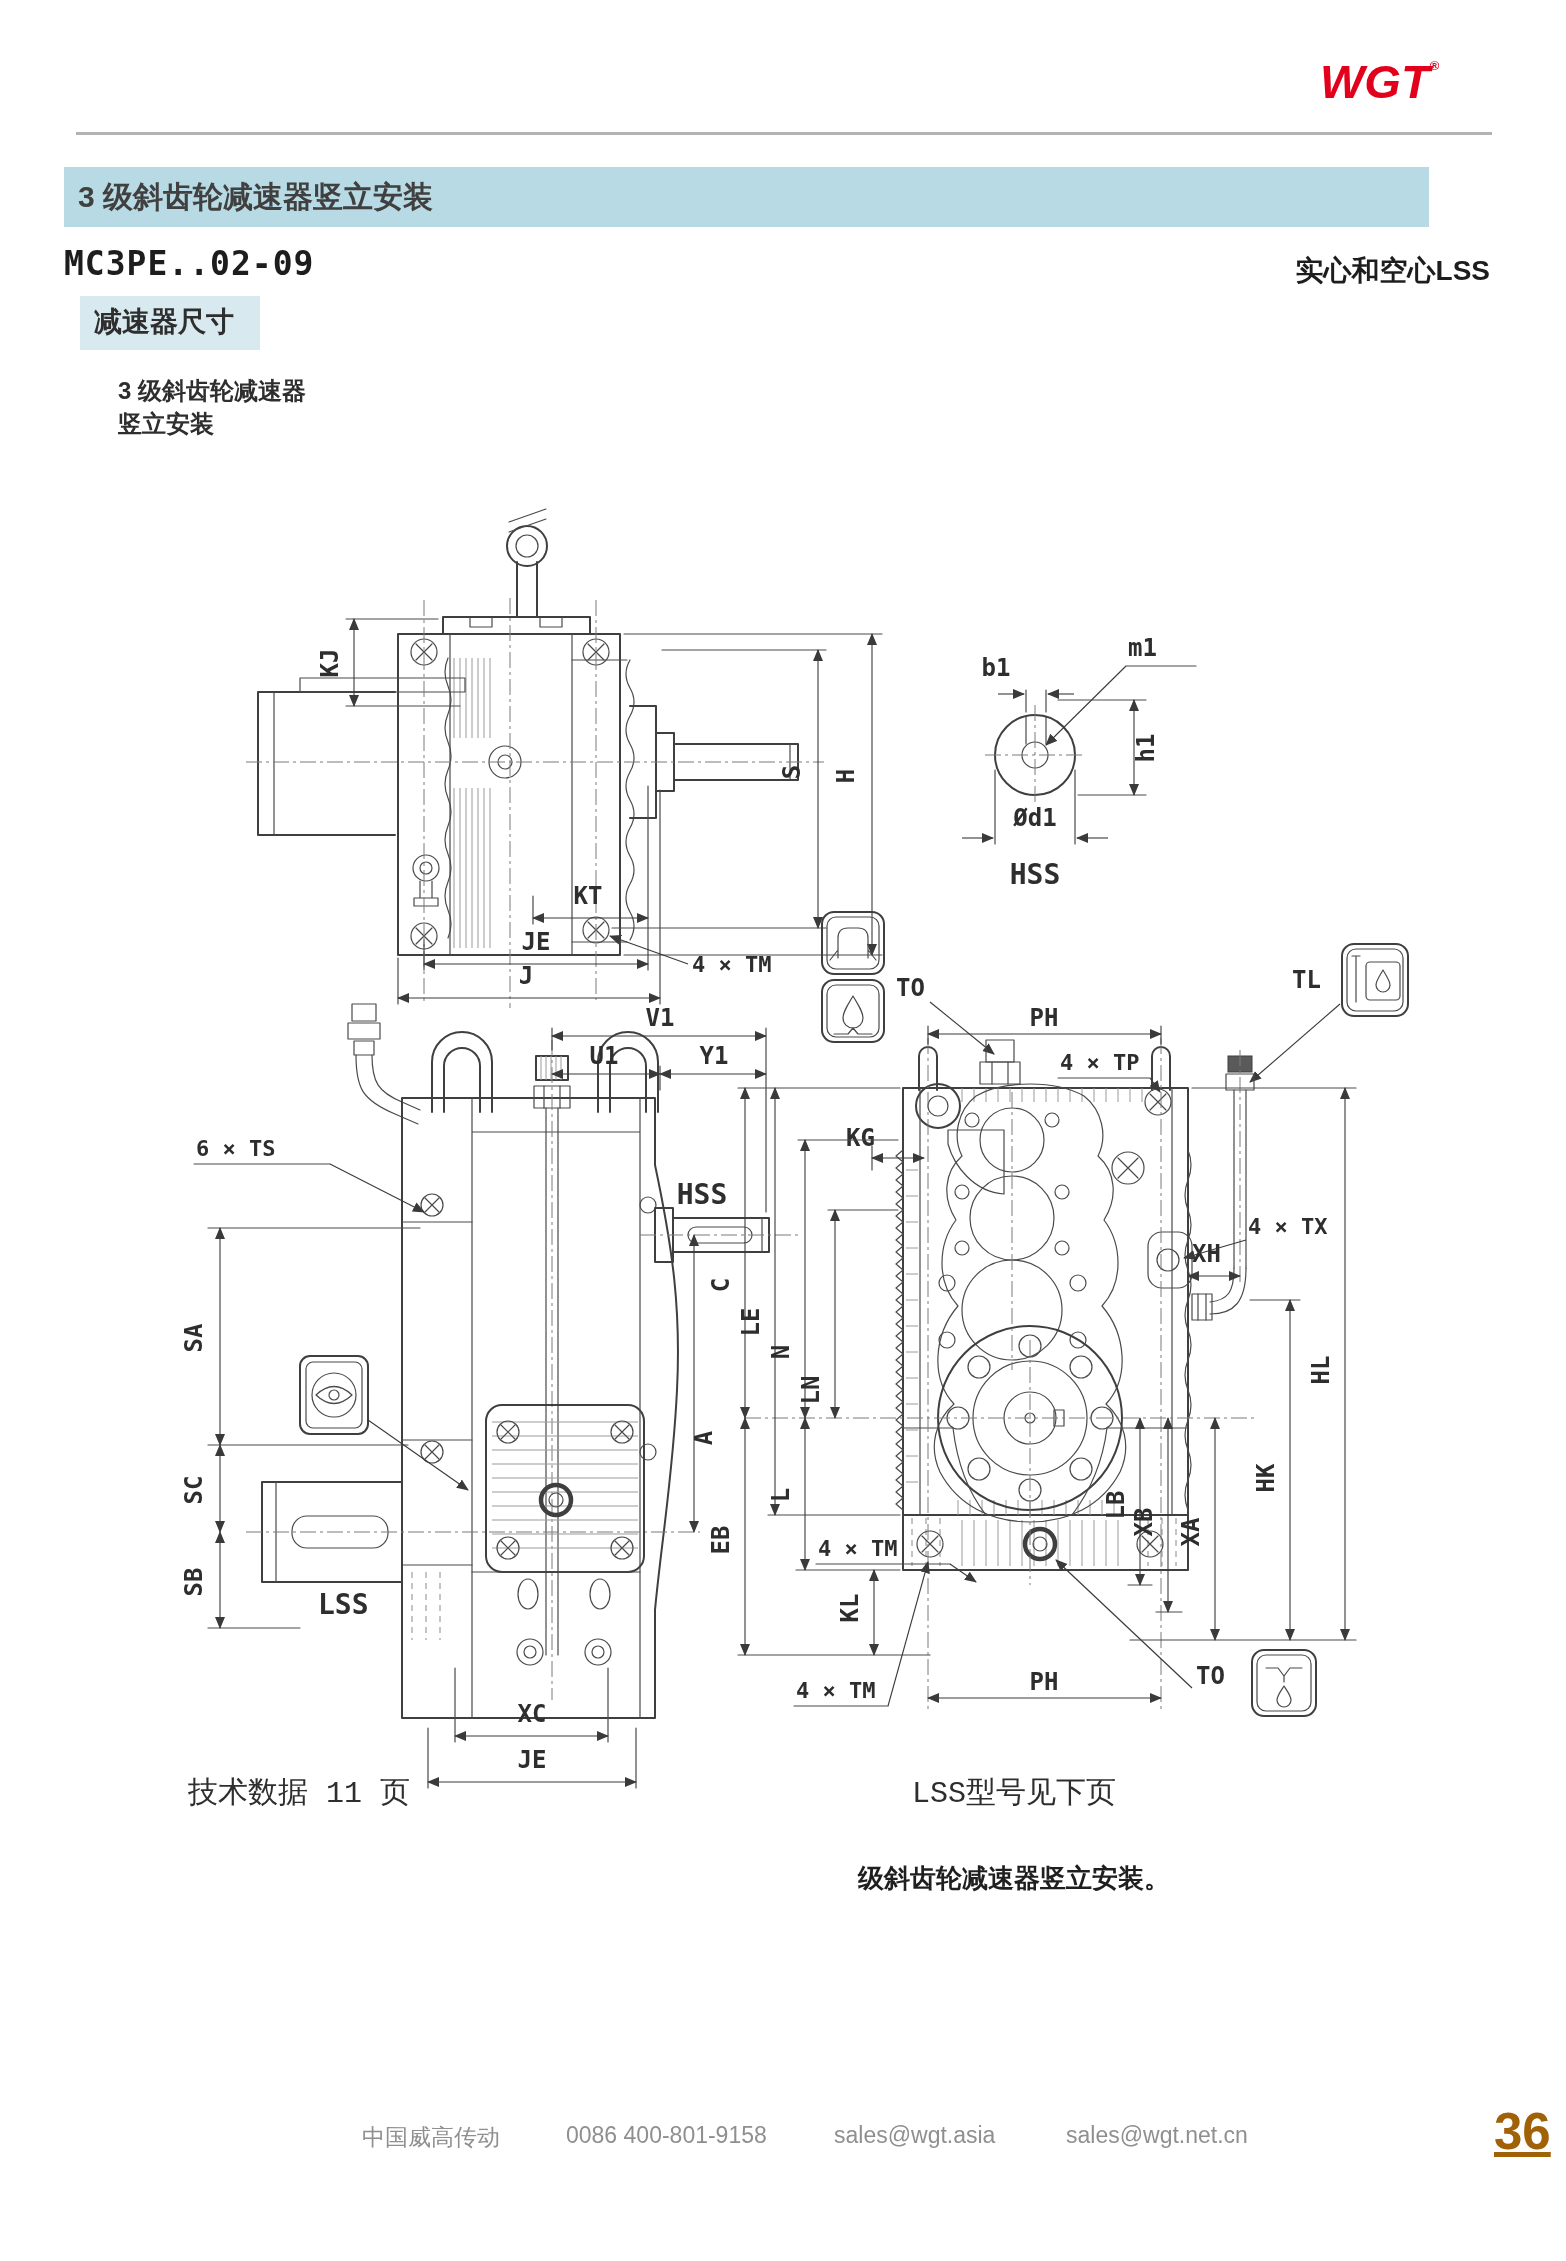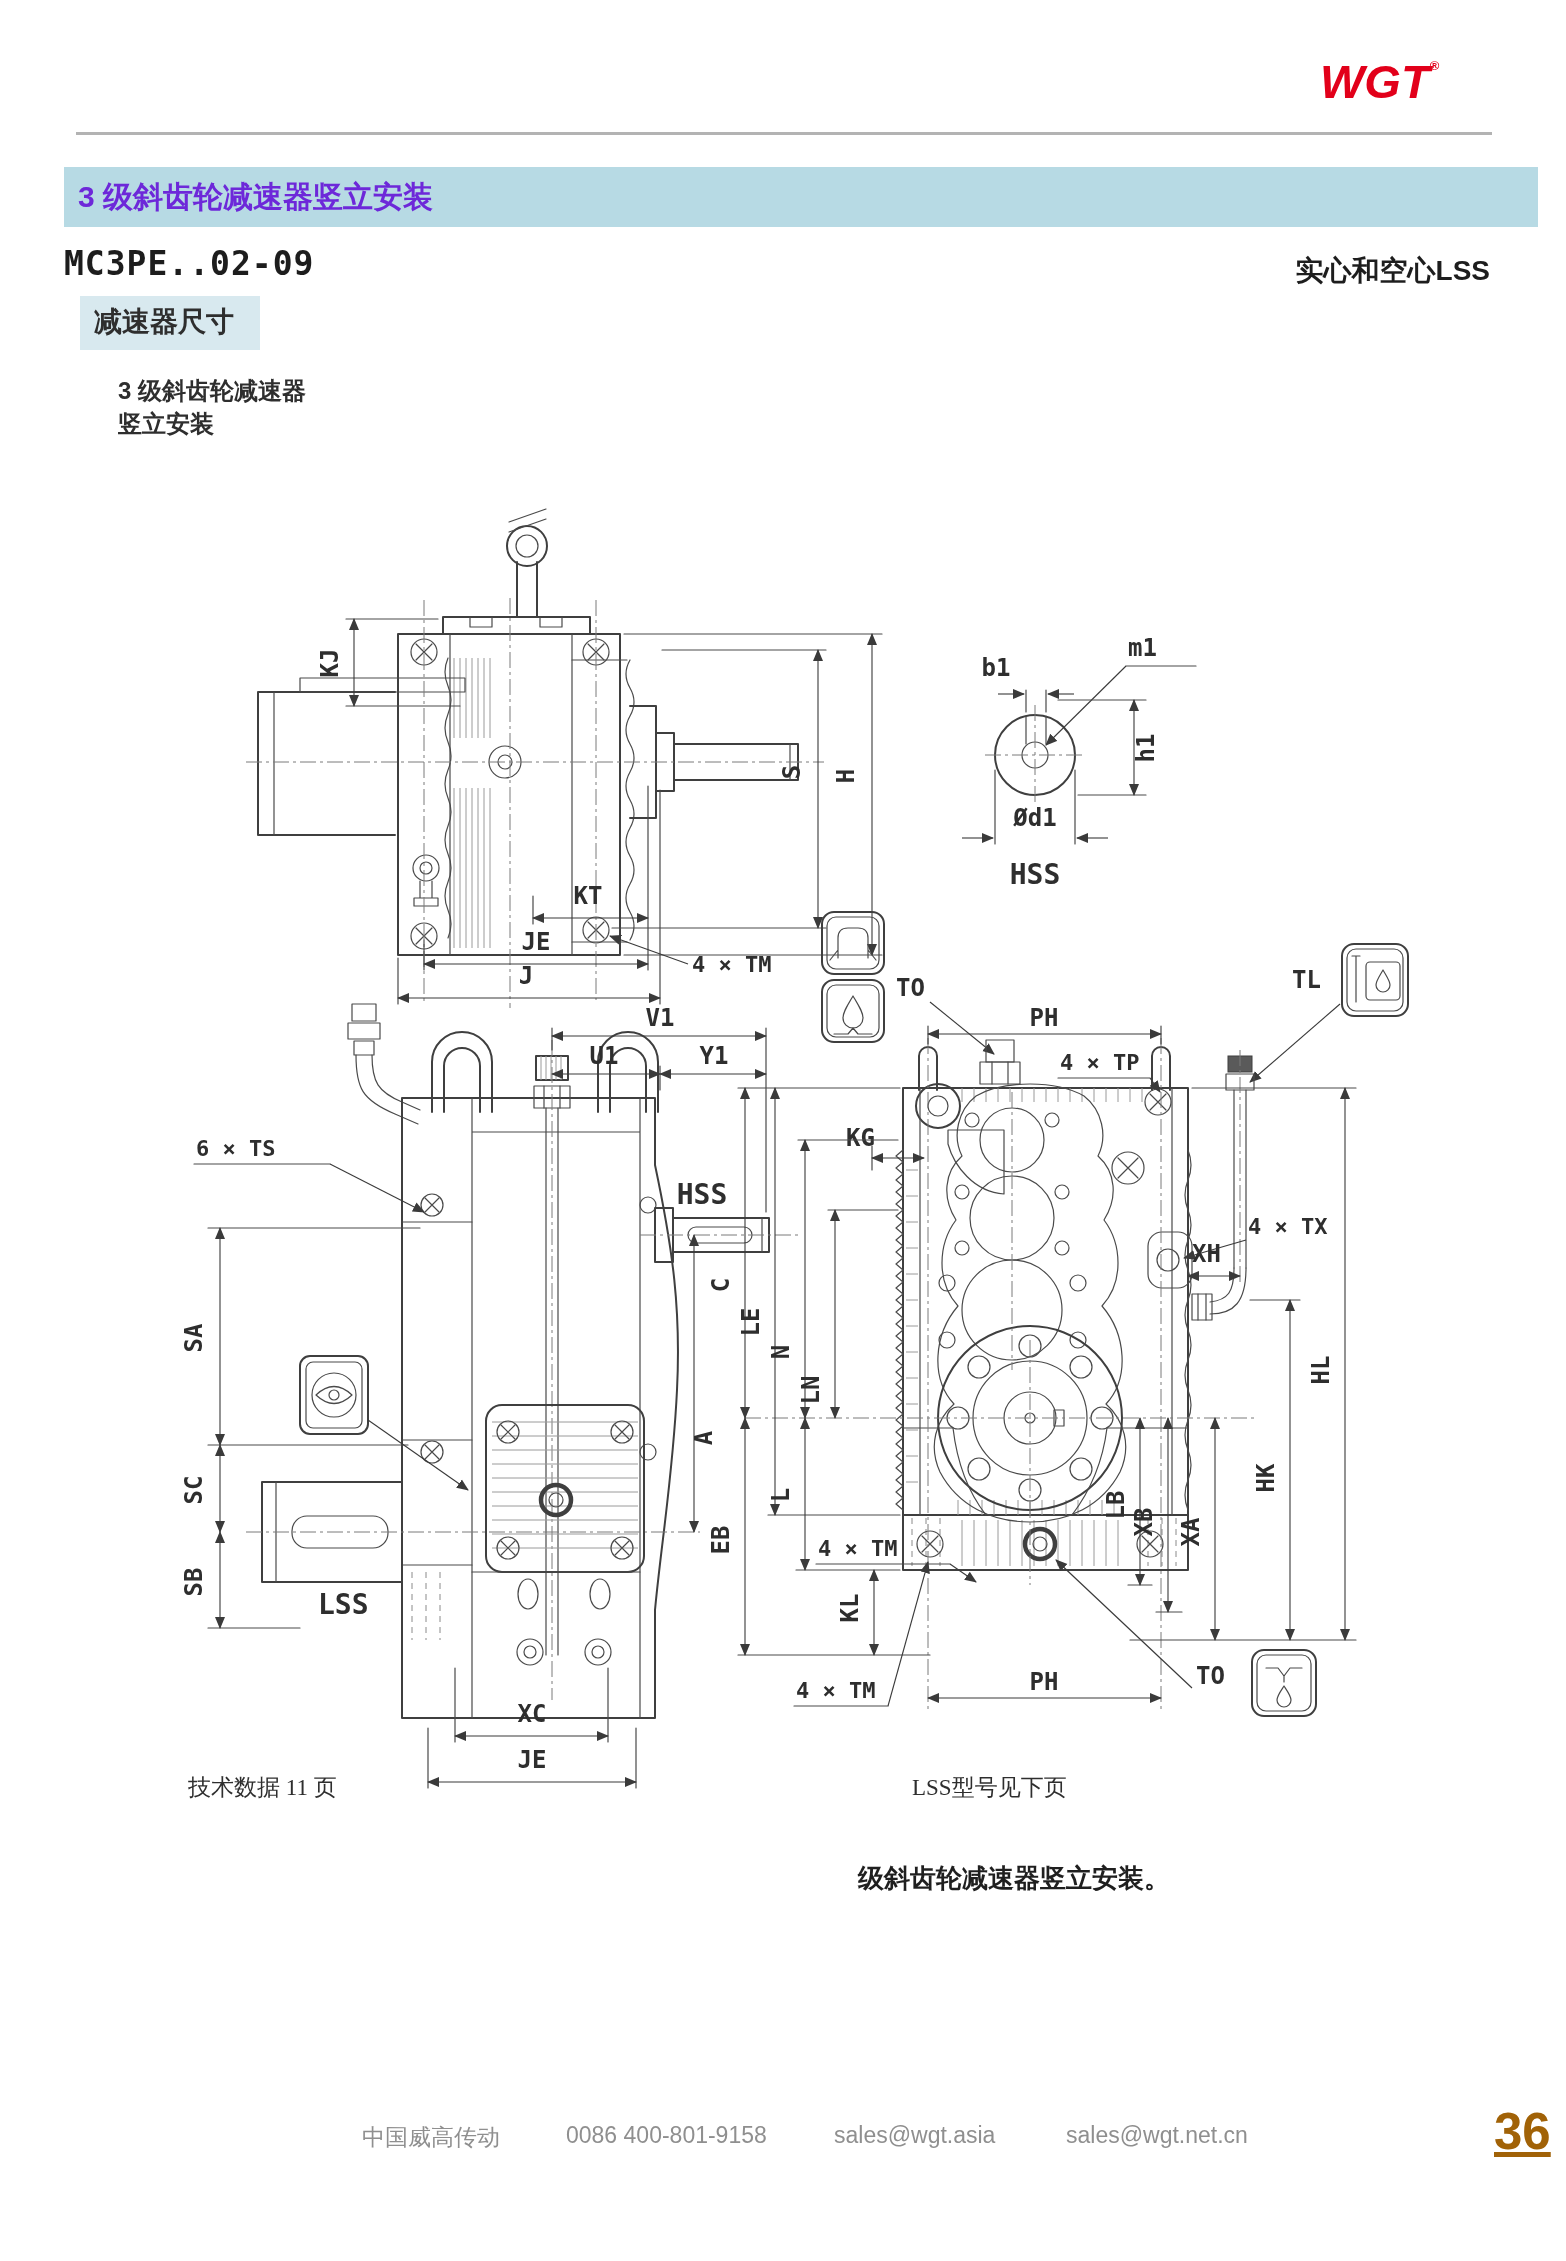--- a/index.html
+++ b/index.html
@@ -14,35 +14,35 @@
   }
   .abs{position:absolute;}
   .logo{
     left:1320px;top:54px;font-family:"Liberation Sans",sans-serif;
     font-style:italic;font-weight:800;font-size:47px;letter-spacing:0;
     color:var(--logo_red);
   }
   .logo sup{font-size:13px;font-style:normal;vertical-align:28px;}
   .toprule{left:76px;top:132px;width:1416px;height:3px;background:#b3b3b3;}
   .titlebar{
-    left:64px;top:167px;width:1474px;height:60px;background:var(--accent_bar);
-    color:#6d28d9;font-size:30px;font-weight:700;line-height:60px;
+    left:64px;top:167px;width:1365px;height:60px;background:var(--accent_bar);
+    color:#404040;font-size:30px;font-weight:700;line-height:60px;
   }
   .titlebar span{padding-left:14px;}
   .model{
     left:64px;top:244px;font-family:"DejaVu Sans Mono",monospace;
     font-weight:700;font-size:33px;color:#1d1d1d;letter-spacing:1px;
   }
   .rightnote{right:76px;top:252px;font-size:28px;font-weight:700;color:#1d1d1d;}
   .subsection{
     left:64px;top:296px;background:var(--highlight);
     font-size:28px;font-weight:700;color:#2e2e2e;padding:7px 26px 9px 14px;margin-left:16px;
   }
   .drawcap{left:118px;top:374px;font-size:24px;font-weight:700;color:#2e2e2e;line-height:33px;}
-  .smallcap{font-size:23px;color:#2e2e2e;font-family:Liberation Serif, serif;}
+  .smallcap{font-size:30px;color:#2e2e2e;font-family:Liberation Mono, monospace;}
   .cap-tech{left:188px;top:1772px;}
   .cap-lss{left:912px;top:1772px;}
   .notes{left:858px;top:1858px;font-size:26px;font-weight:700;color:#1f1f1f;line-height:41px;}
   .footer-item{top:2122px;font-size:23px;color:#8f8f8f;}
   .f-company{left:362px;}
   .f-phone{left:566px;}
   .f-email1{left:834px;}
   .f-email2{left:1066px;}
   .pagenum{left:1494px;top:2102px;font-size:51px;font-weight:700;color:#a16207;text-decoration:underline;}
 

